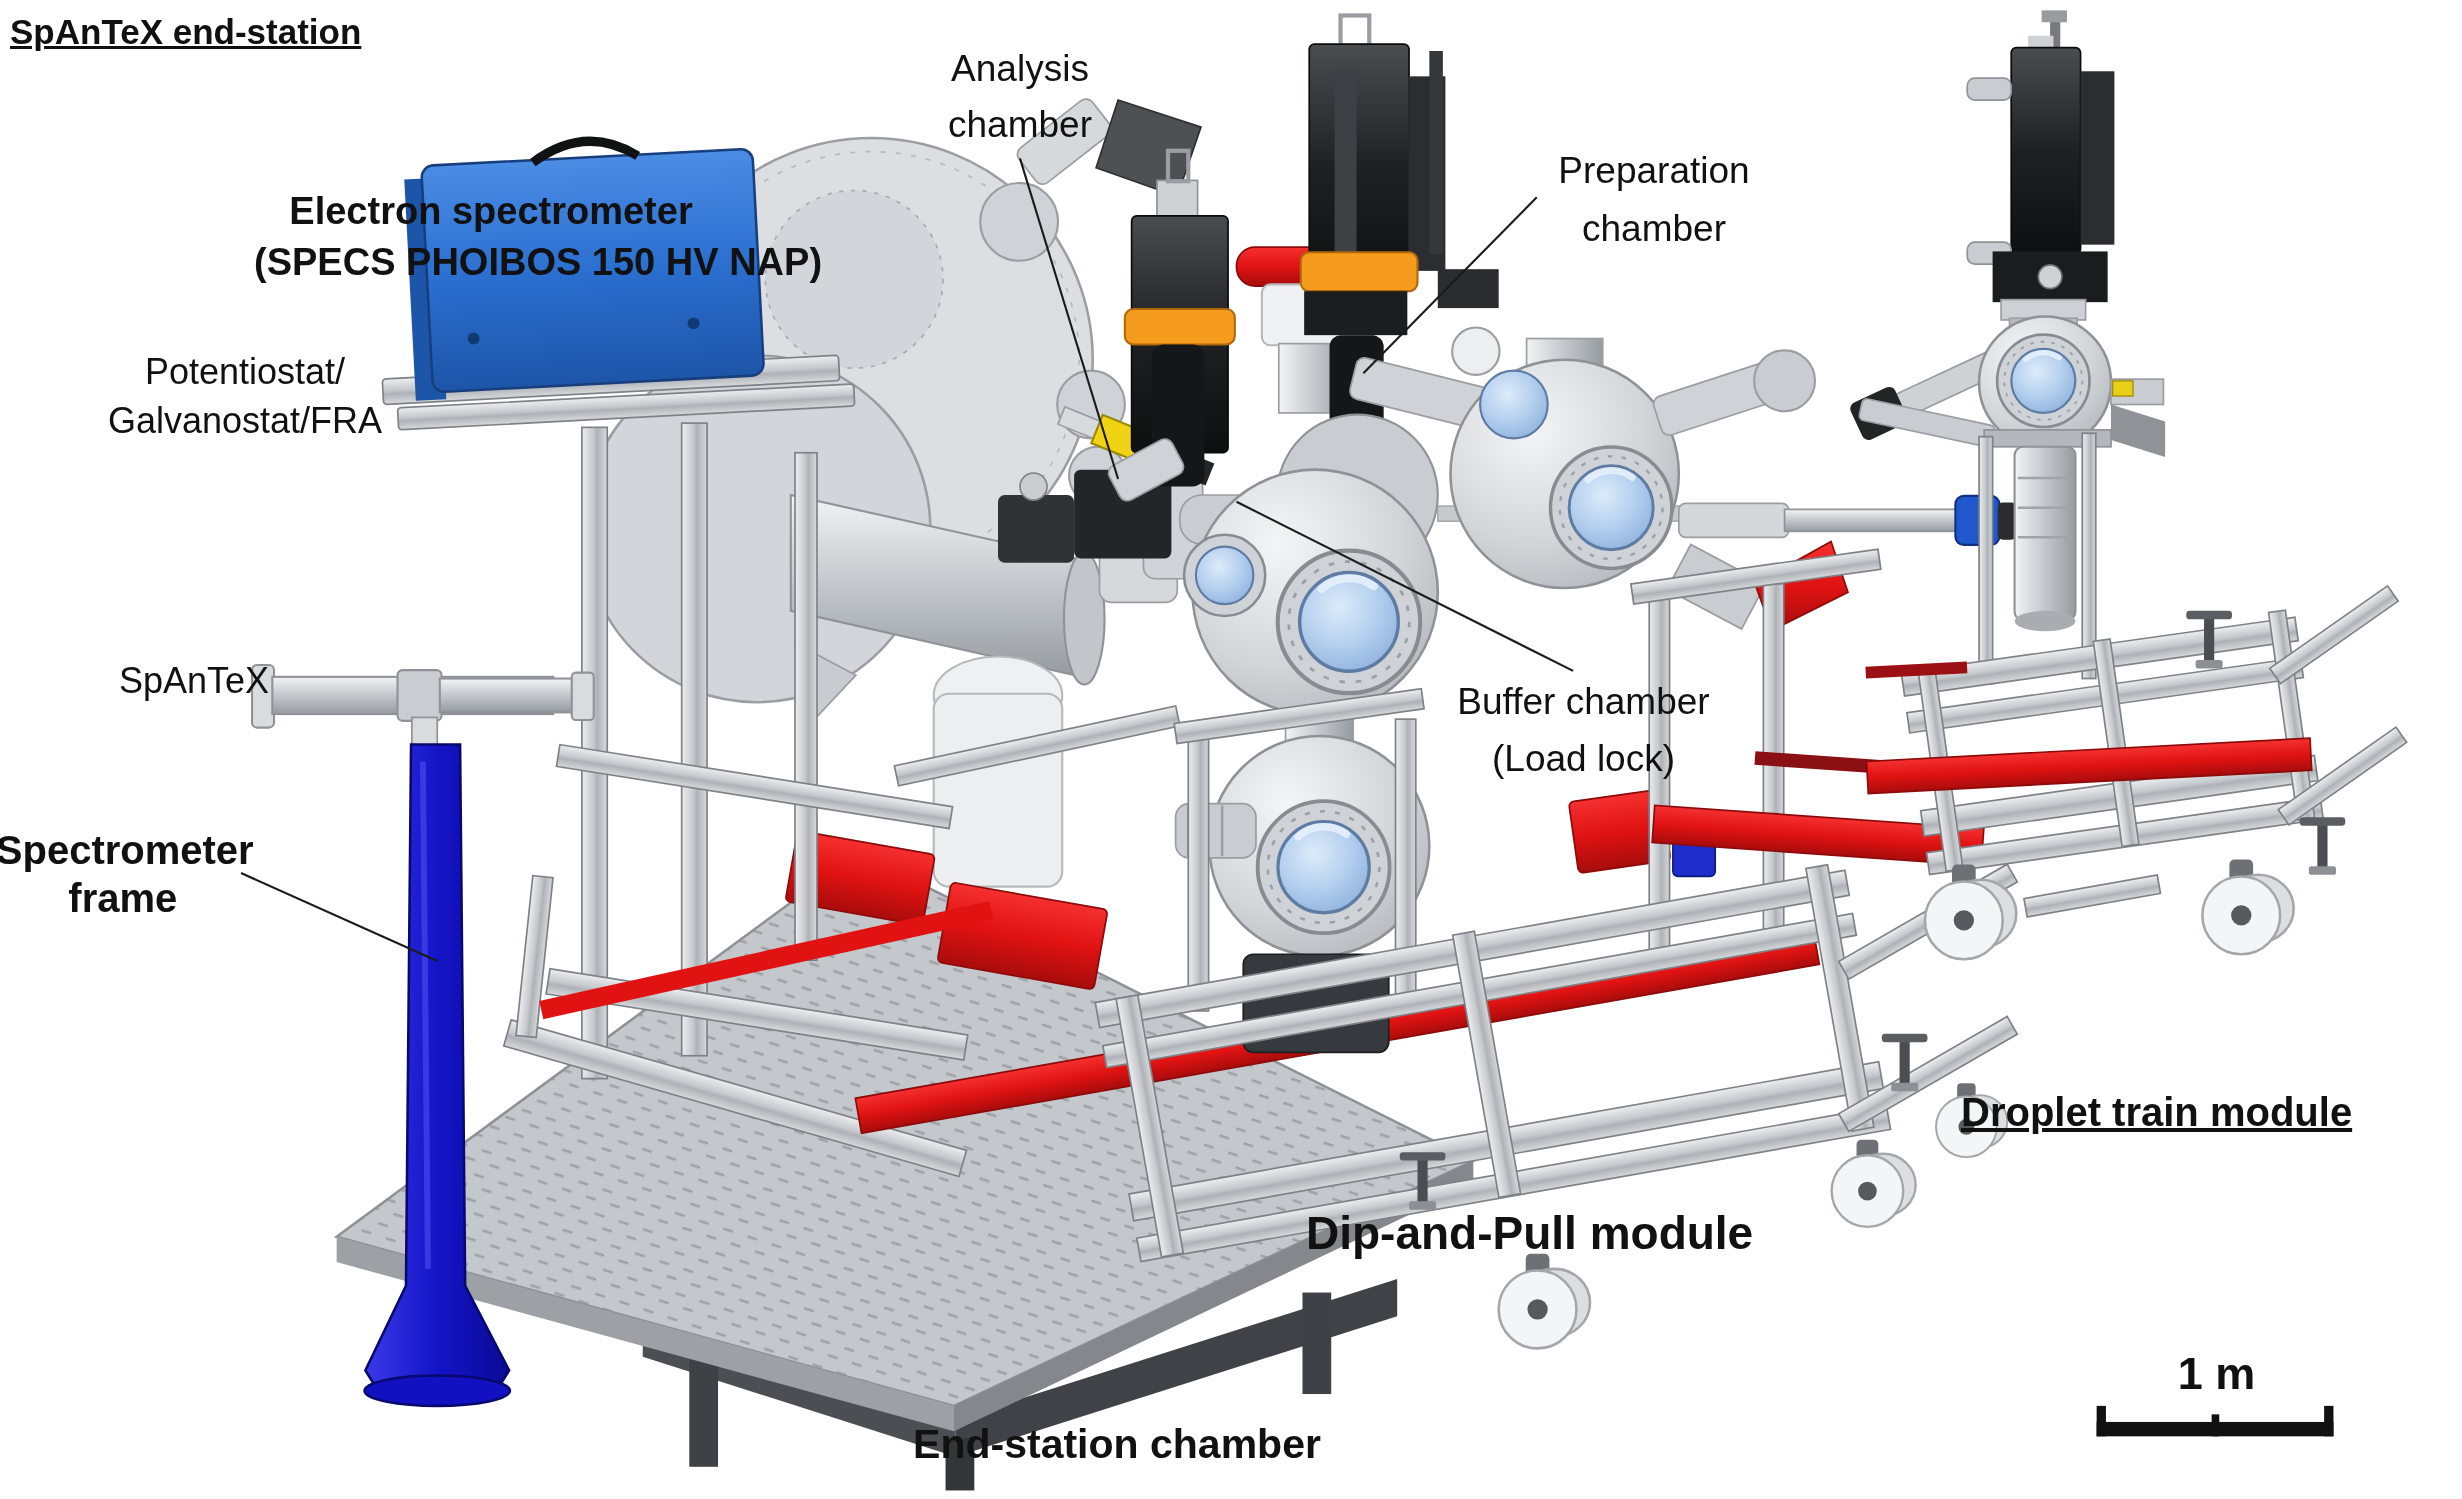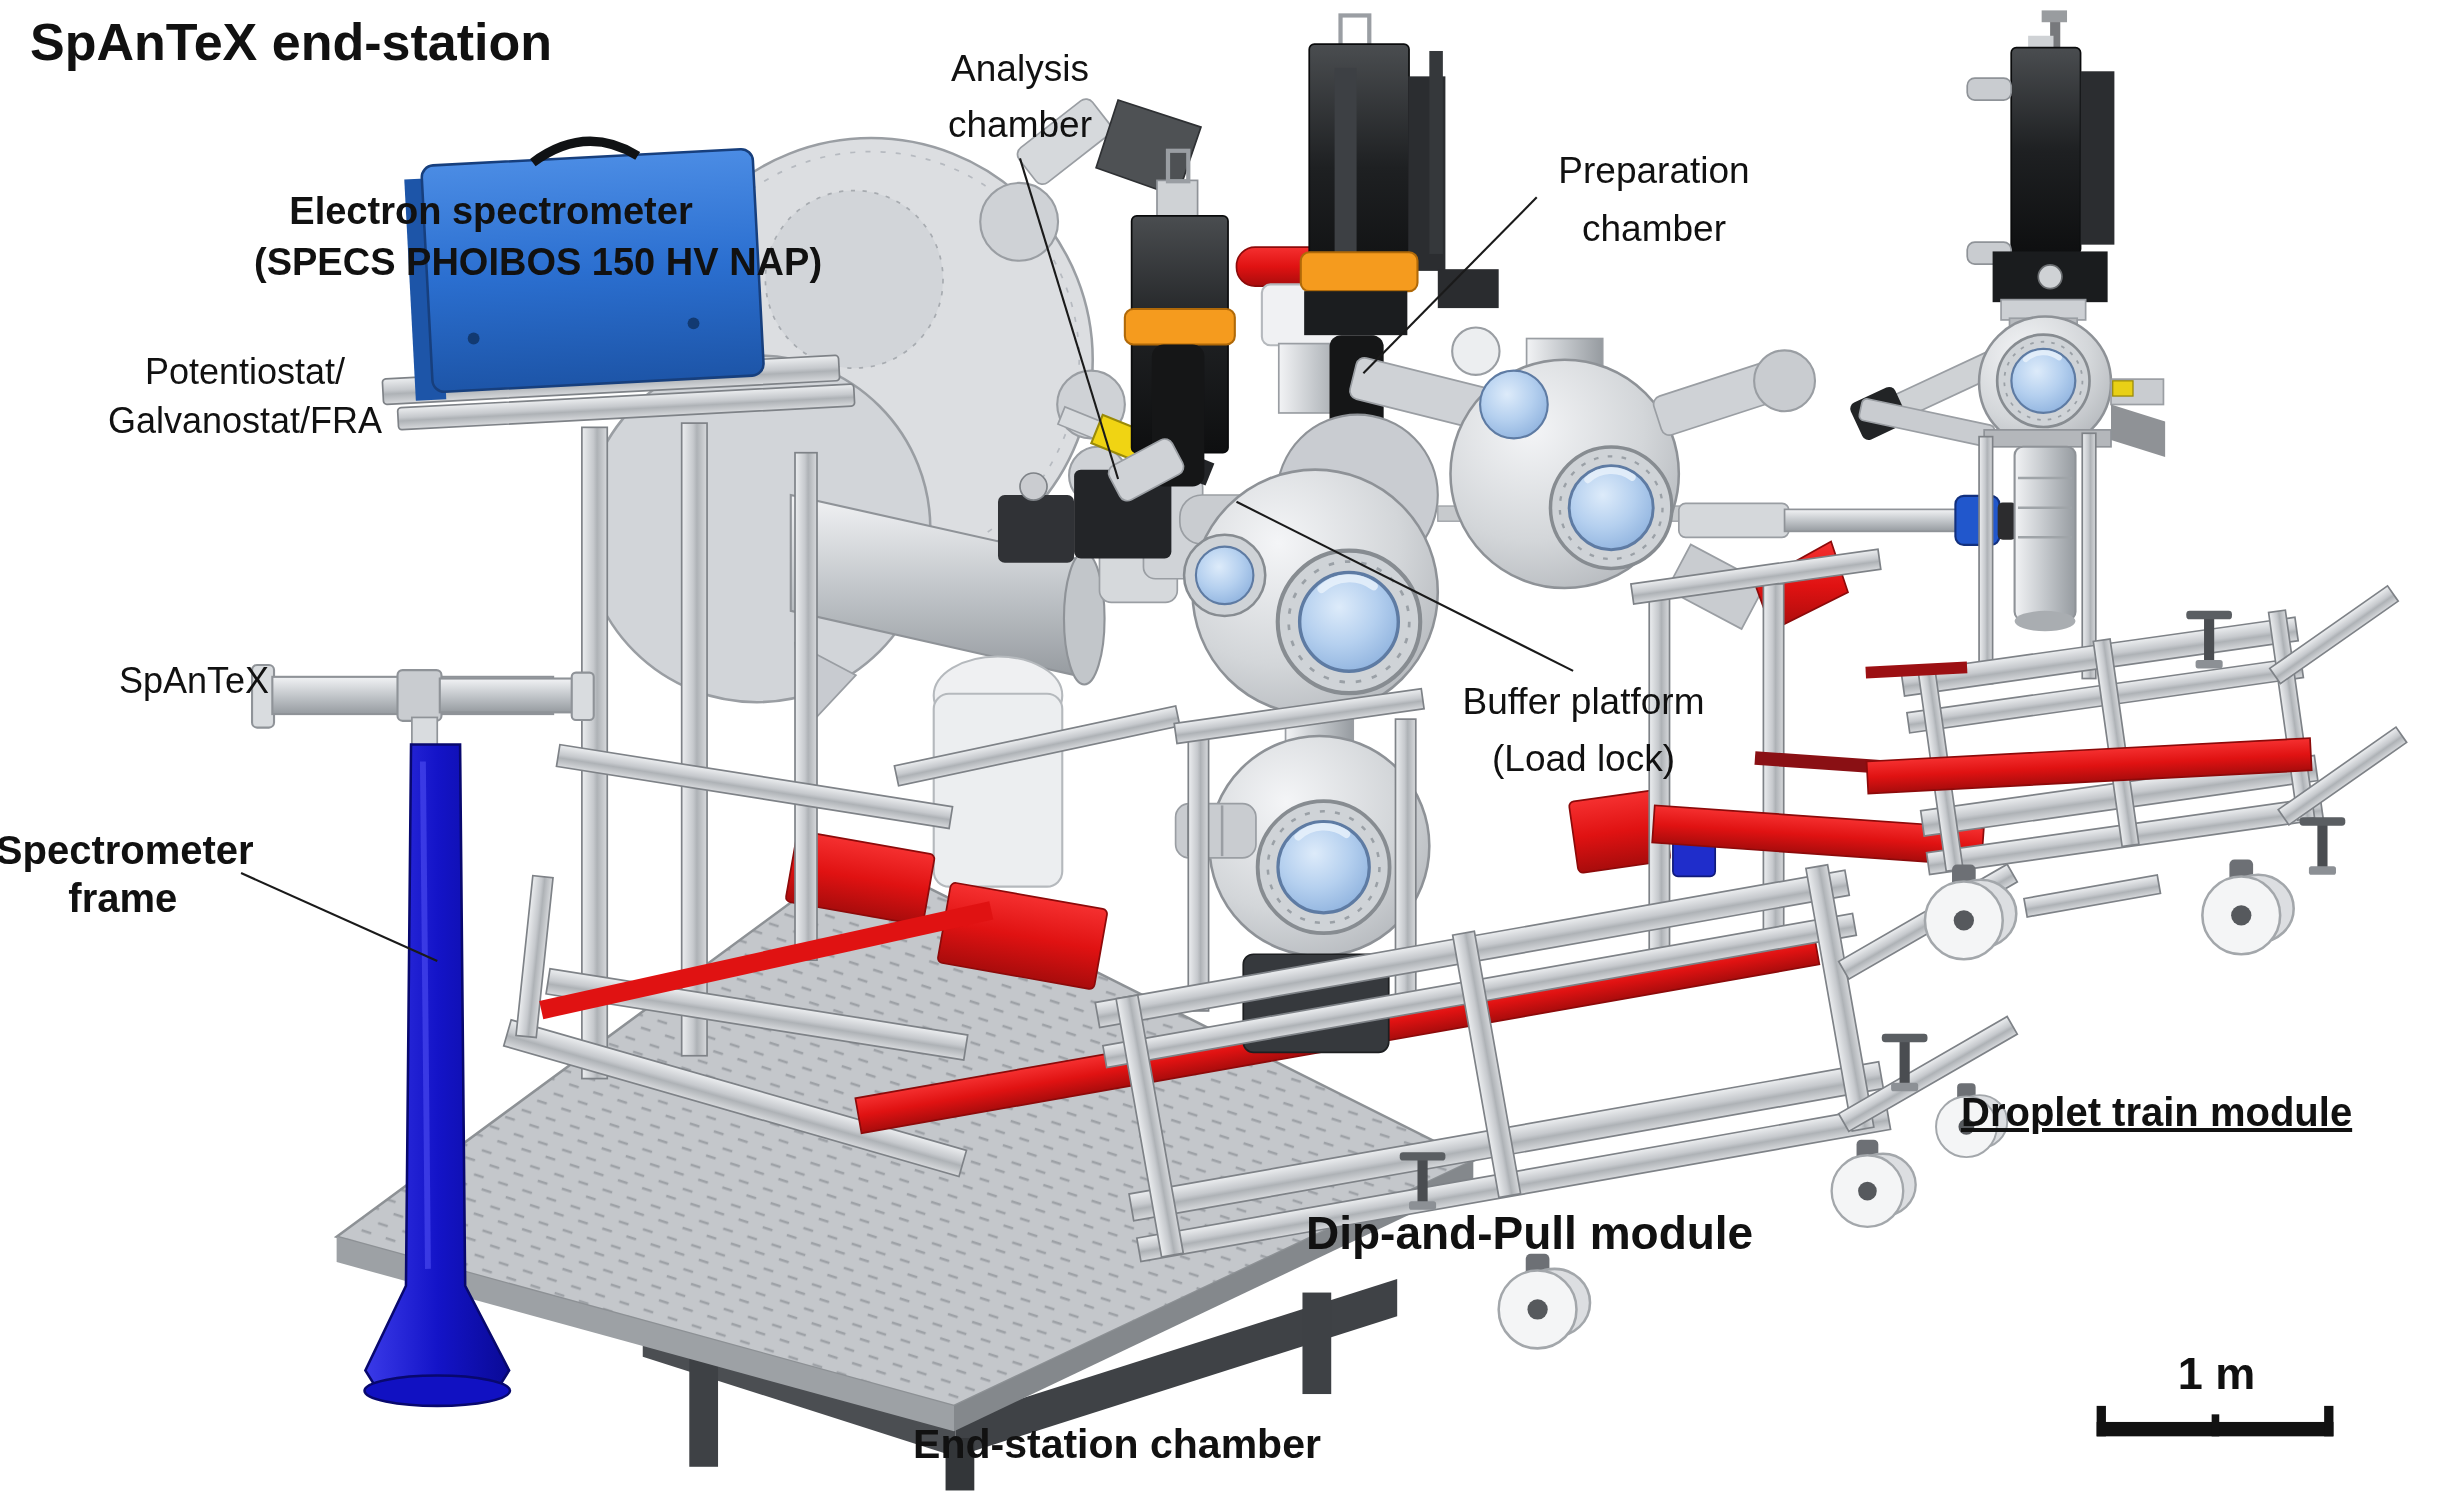--- a/index.html
+++ b/index.html
@@ -340,21 +340,21 @@
   </g>
 
   <g fill="#111">
     <rect x="2479" y="1681" width="280" height="17"></rect>
     <rect x="2479" y="1662" width="11" height="36"></rect>
     <rect x="2748" y="1662" width="11" height="36"></rect>
     <rect x="2615" y="1672" width="9" height="26"></rect>
   </g>
 </svg>
 
-<div class="lbl b" style="left:30px;top:12px;font-size:52px;">
+<div class="lbl b" style="left:10px;top:12px;font-size:35px;text-decoration:underline;">
   <span>SpAnTeX end-station</span>
 </div>
 
 <div class="lbl b c" style="left:254px;top:138px;width:474px;font-size:38px;line-height:51px;margin-top:48px;">
   <span>Electron spectrometer</span>
   <span>(SPECS PHOIBOS 150 HV NAP)</span>
 </div>
 
 <div class="lbl c" style="left:76px;top:347px;width:338px;font-size:36px;line-height:49px;">
   <span>Potentiostat/</span>
@@ -374,21 +374,21 @@
   <span>Analysis</span>
   <span>chamber</span>
 </div>
 
 <div class="lbl c" style="left:1521px;top:142px;width:266px;font-size:37px;line-height:58px;">
   <span>Preparation</span>
   <span>chamber</span>
 </div>
 
 <div class="lbl c" style="left:1406px;top:673px;width:355px;font-size:37px;line-height:57px;">
-  <span>Buffer platform</span>
+  <span>Buffer chamber</span>
   <span>(Load lock)</span>
 </div>
 
 <div class="lbl b" style="left:1306px;top:1206px;font-size:46px;">
   <span>Dip-and-Pull module</span>
 </div>
 
 <div class="lbl b" style="left:1961px;top:1090px;font-size:40px;text-decoration:underline;">
   <span>Droplet train module</span>
 </div>

